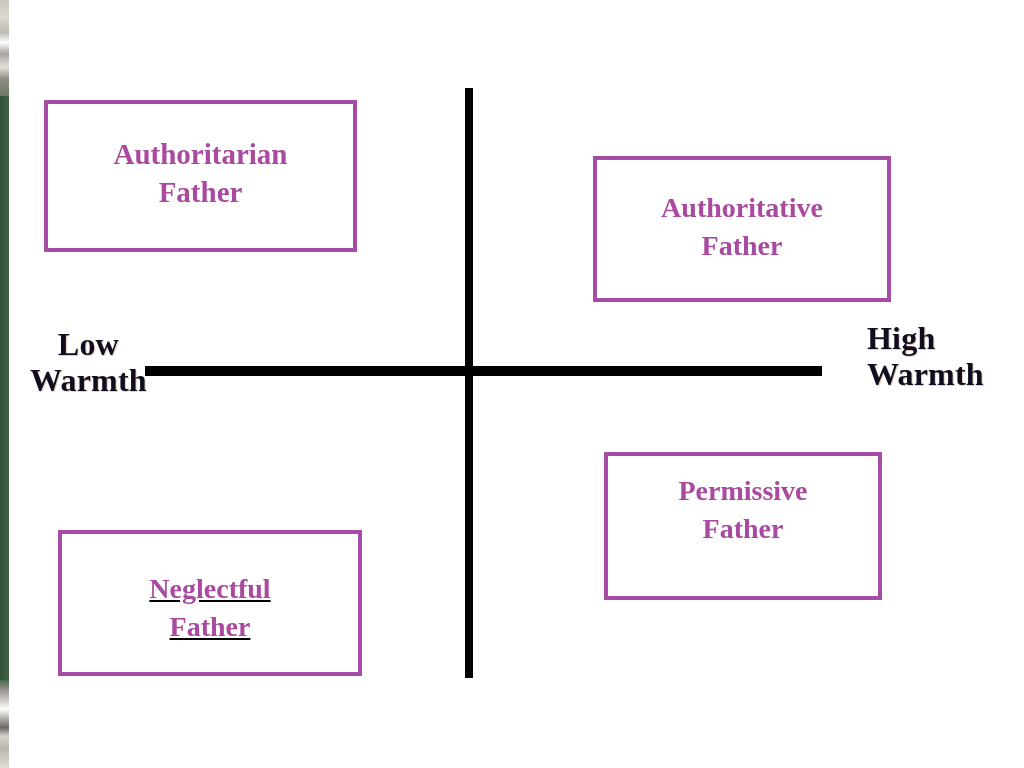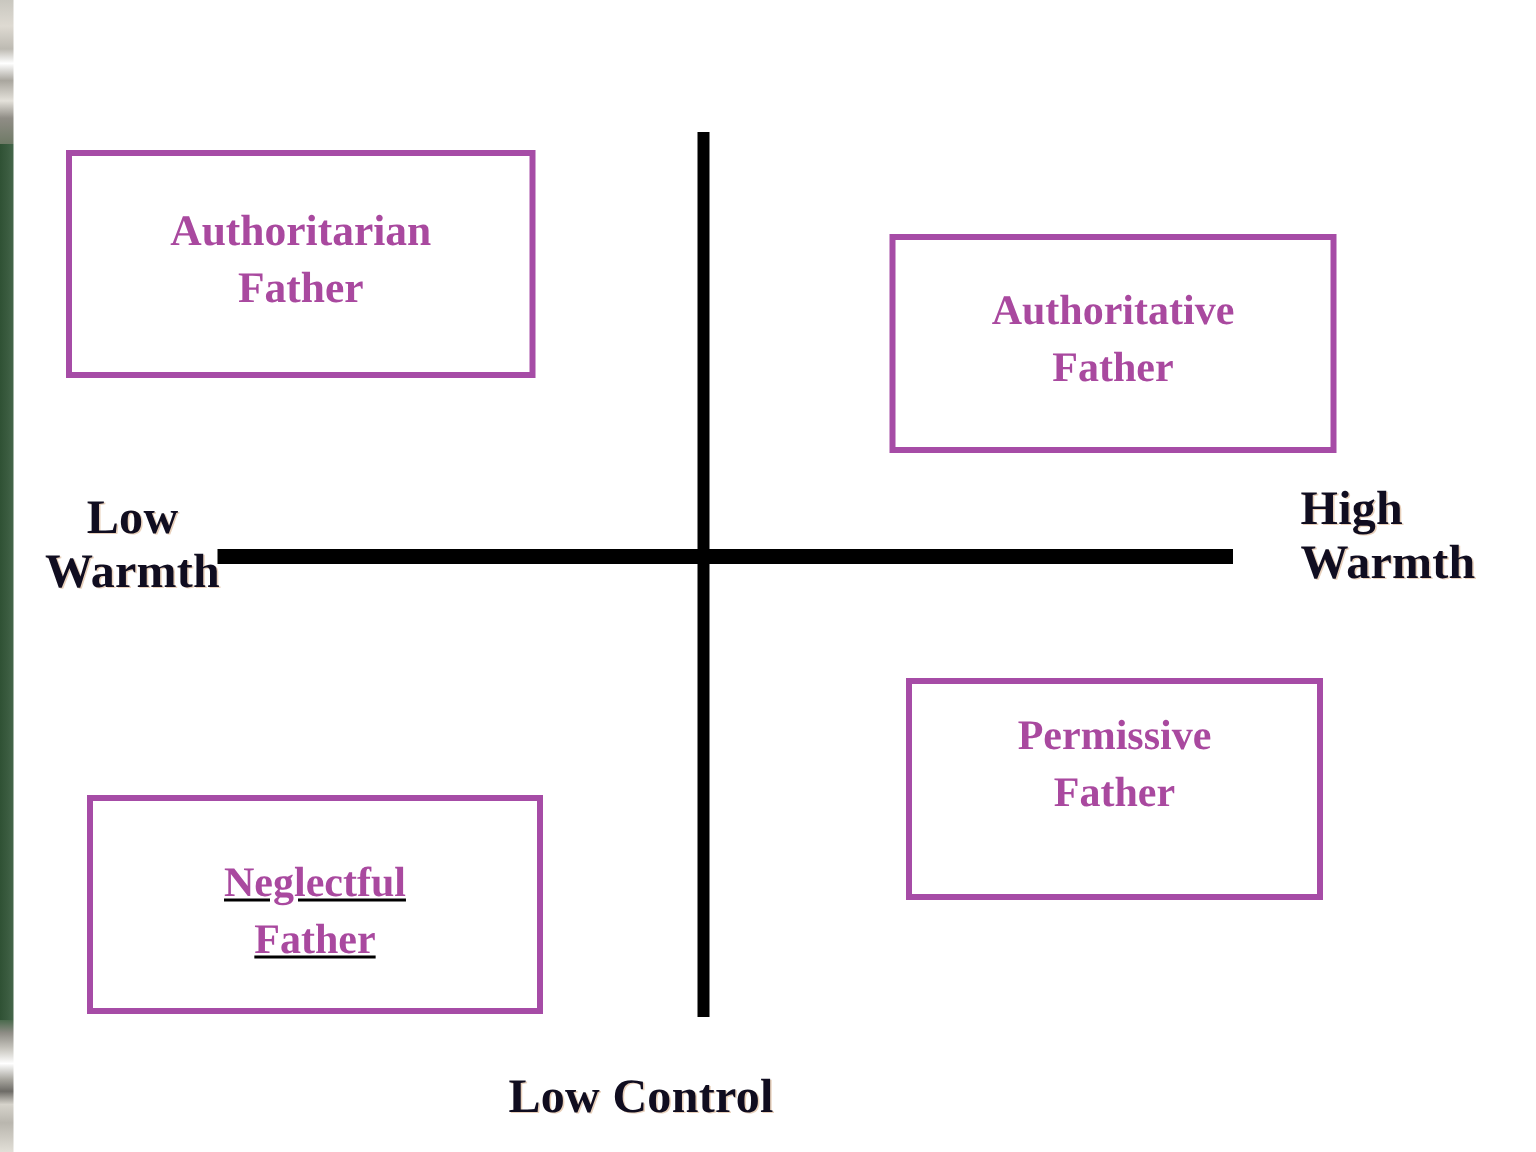--- a/index.html
+++ b/index.html
@@ -115,21 +115,20 @@
 <div id="canvas">
 
   <div class="edge-strip top"></div>
   <div class="edge-strip mid"></div>
   <div class="edge-strip bottom"></div>
 
   <div class="axis-v"></div>
   <div class="axis-h"></div>
 
 
-  <div class="axis-label" id="label-low-control">Low Control</div>
 
   <div class="axis-label" id="label-low-warmth">Low
 Warmth</div>
 
   <div class="axis-label" id="label-high-warmth">High
 Warmth</div>
 
   <div class="quad-box" id="box-authoritarian">
     <span class="quad-label">Authoritarian
 Father</span>

